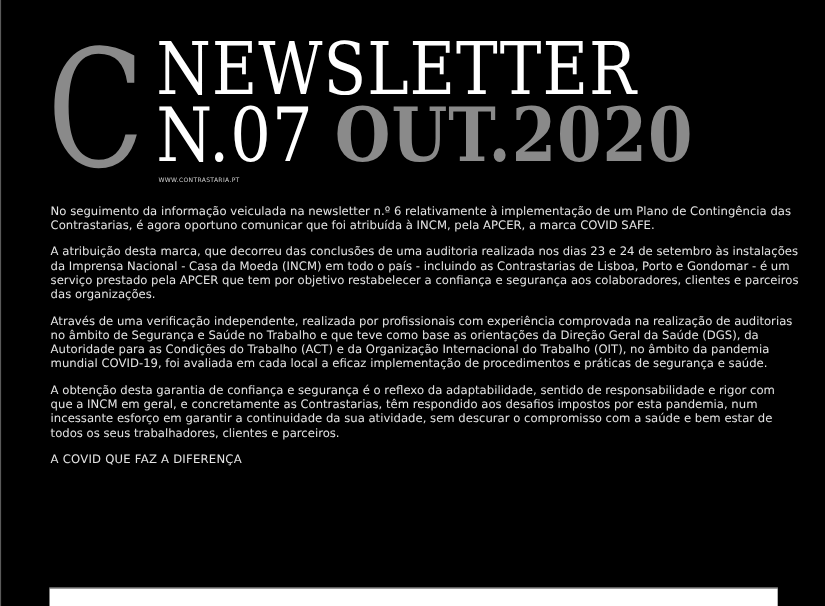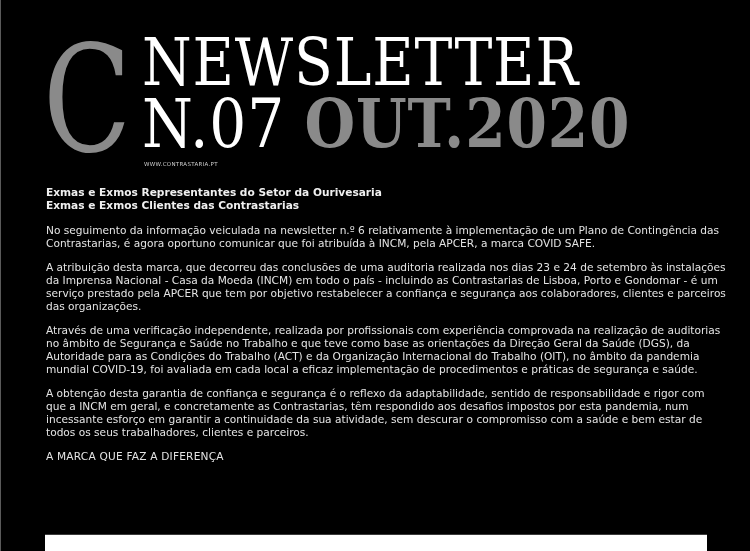--- a/index.html
+++ b/index.html
@@ -87,25 +87,21 @@
   <div class="masthead">
     <div class="logo-c">C</div>
     <div class="title-line title-line-1">NEWSLETTER</div>
     <div class="title-line title-line-2">
       <span class="issue-number">N.07</span><span> </span><span class="issue-date">OUT.2020</span>
     </div>
     <div class="site-url">WWW.CONTRASTARIA.PT</div>
   </div>
 
   <div class="letter">
-    <div class="salutation">
-      <div>Exmas e Exmos Representantes do Setor da Ourivesaria</div>
-      <div>Exmas e Exmos Clientes das Contrastarias</div>
-    </div>
     <p>No seguimento da informação veiculada na newsletter n.º 6 relativamente à implementação de um Plano de Contingência das Contrastarias, é agora oportuno comunicar que foi atribuída à INCM, pela APCER, a marca COVID SAFE.</p>
     <p>A atribuição desta marca, que decorreu das conclusões de uma auditoria realizada nos dias 23 e 24 de setembro às instalações da Imprensa Nacional - Casa da Moeda (INCM) em todo o país - incluindo as Contrastarias de Lisboa, Porto e Gondomar - é um serviço prestado pela APCER que tem por objetivo restabelecer a confiança e segurança aos colaboradores, clientes e parceiros das organizações.</p>
     <p>Através de uma verificação independente, realizada por profissionais com experiência comprovada na realização de auditorias no âmbito de Segurança e Saúde no Trabalho e que teve como base as orientações da Direção Geral da Saúde (DGS), da Autoridade para as Condições do Trabalho (ACT) e da Organização Internacional do Trabalho (OIT), no âmbito da pandemia mundial COVID-19, foi avaliada em cada local a eficaz implementação de procedimentos e práticas de segurança e saúde.</p>
     <p>A obtenção desta garantia de confiança e segurança é o reflexo da adaptabilidade, sentido de responsabilidade e rigor com que a INCM em geral, e concretamente as Contrastarias, têm respondido aos desafios impostos por esta pandemia, num incessante esforço em garantir a continuidade da sua atividade, sem descurar o compromisso com a saúde e bem estar de todos os seus trabalhadores, clientes e parceiros.</p>
-    <p class="tagline">A MARCA QUE FAZ A DIFERENÇA</p>
+    <p class="tagline">A COVID QUE FAZ A DIFERENÇA</p>
   </div>
 
   <div class="bottom-box"></div>
 </div>
 
 </body></html>

